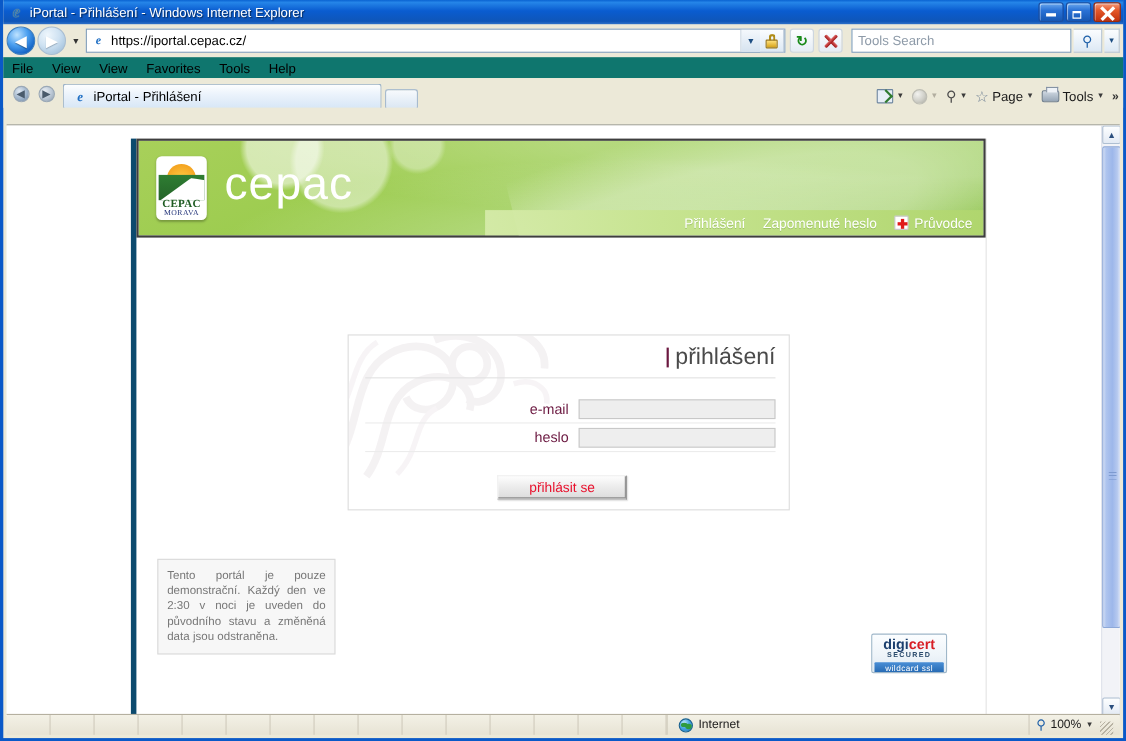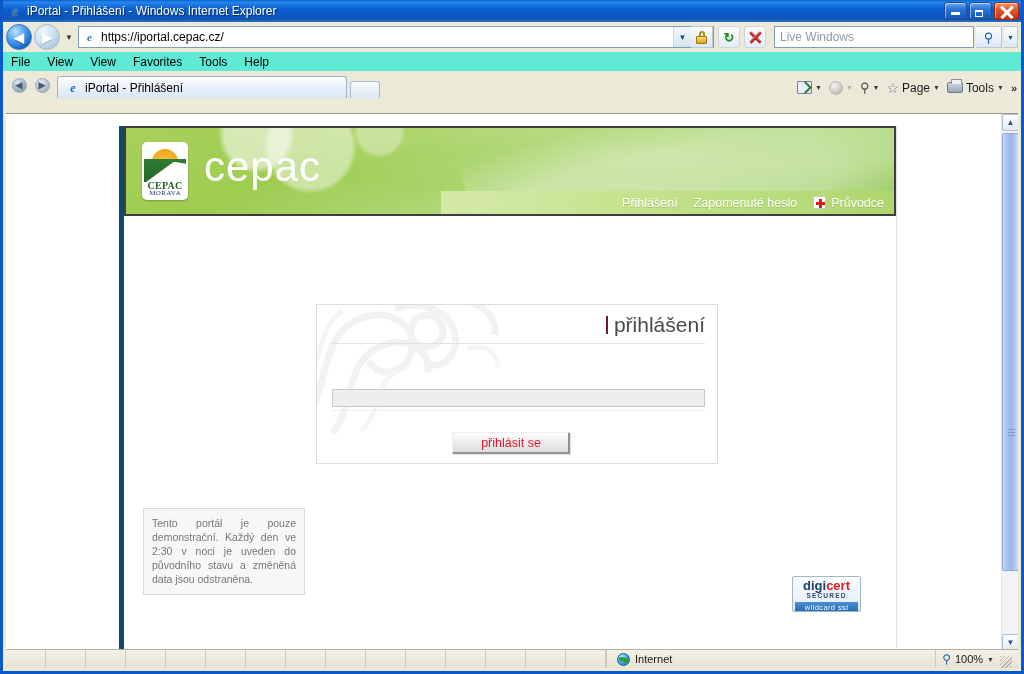--- a/index.html
+++ b/index.html
@@ -144,21 +144,21 @@
   .searchgo .mag { font-size:13px; color:#1d5fa8; }
   .searchdd {
     width:14px; height:22px; flex:none; border:1px solid #b9c8d8; border-left:none;
     background:linear-gradient(180deg,#fbfdff,#dce8f4);
     display:flex; align-items:center; justify-content:center;
     font-size:7px; color:#1c4d82;
   }
 
   
   #menubar {
-    height:19px; background:#5eead4; display:flex; align-items:center;
+    height:19px; background:#0f766e; display:flex; align-items:center;
     padding-left:8px; gap:17px; font-size:12px; color:#000;
   }
 
   
   #tabrow {
     height:27px; background:#ece9d8; display:flex; align-items:flex-end;
     padding-left:6px; position:relative;
   }
   .quickbtn {
     width:20px; height:20px; margin:0 3px 3px 0; position:relative;
@@ -518,21 +518,21 @@
       <span class="refresh-g">↻</span>
     </div>
     <div class="tbtn">
       <span class="stop-g">
           <i></i>
           <i></i>
         </span>
     </div>
 
     <div id="searchbox">
-      <span class="ph">Live Windows</span>
+      <span class="ph">Tools Search</span>
     </div>
     <div class="searchgo">
       <span class="mag">⚲</span>
     </div>
     <div class="searchdd">
       <span>▼</span>
     </div>
   </div>
 
   <div id="menubar">
@@ -638,21 +638,26 @@
               <path d="M168 58 C 186 52, 200 62, 198 76"></path>
             </g>
           </svg>
 
           <div class="ptitle">
             <span class="bar"></span>
             <span>přihlášení</span>
           </div>
           <div class="hr"></div>
 
+          <div class="frow r1">
+            <span class="lbl">e-mail</span>
+            <input type="text" placeholder="" style="">
+          </div>
           <div class="frow r2">
+            <span class="lbl">heslo</span>
             <input type="password" placeholder="" style="">
           </div>
 
           <button id="submitbtn">přihlásit se</button>
         </div>
 
         <div id="notebox">
           <p>Tento portál je pouze demonstrační. Každý den ve 2:30 v noci je uveden do původního stavu a změněná data jsou odstraněna.</p>
         </div>
 

